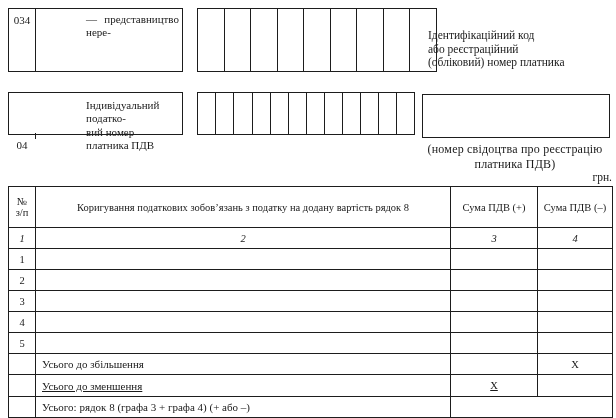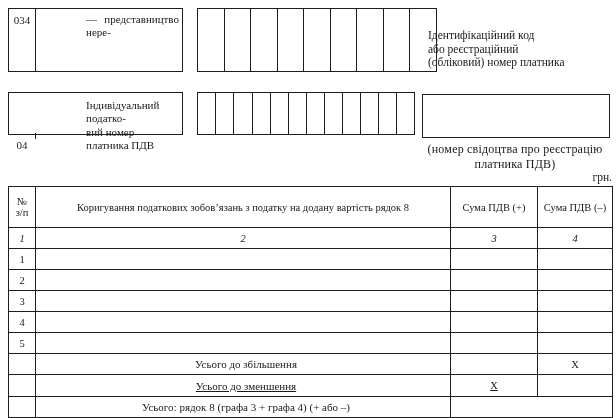--- a/index.html
+++ b/index.html
@@ -56,21 +56,21 @@
     overflow: hidden; white-space: nowrap;
   }
   th.h-num { font-size: 10px; line-height: 11px; }
   tr.hdr { height: 41px; }
   tr.numline { height: 21px; }
   tr.numline td { font-style: italic; font-size: 10.5px; }
   tr.body-row { height: 21px; }
   tr.body-row td.rownum { font-size: 10.5px; }
   tr.total-row { height: 21px; }
   tr.total-row td.t-label {
-    text-align: center; padding-left: 6px; font-size: 11px;
+    text-align: left; padding-left: 6px; font-size: 11px;
   }
   td.xmark { font-size: 11.5px; }
 </style>
 </head>
 <body>
 
 <div class="abs code-row" style="left:8px; top:8px; height:64px;">
   <div class="code-box">
     <div class="code-cell">034</div>
     <div class="code-label">

